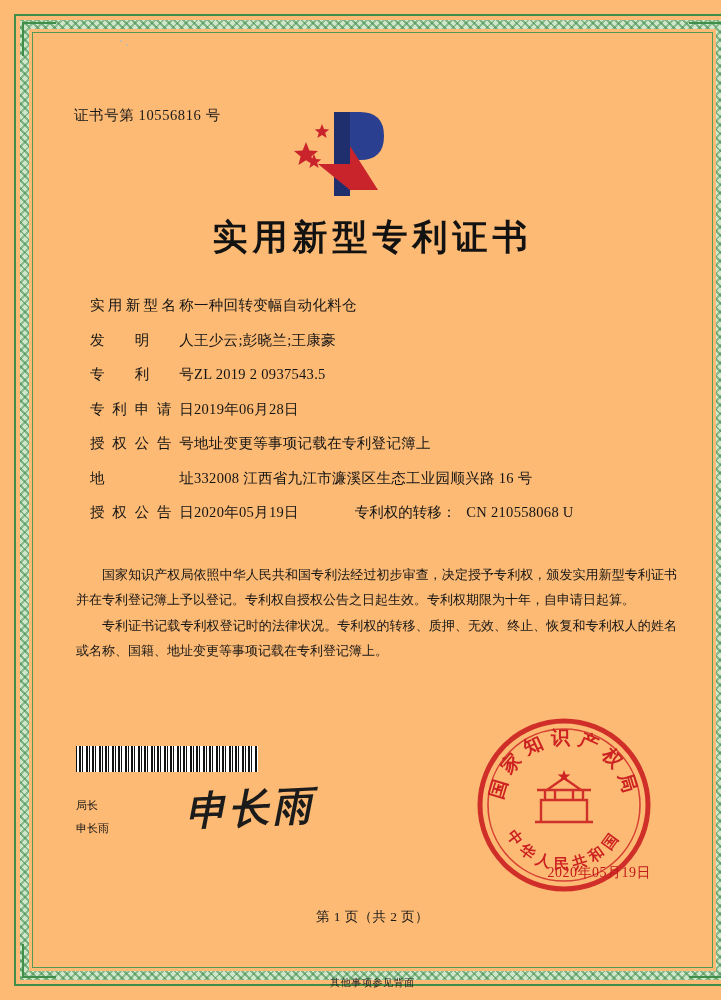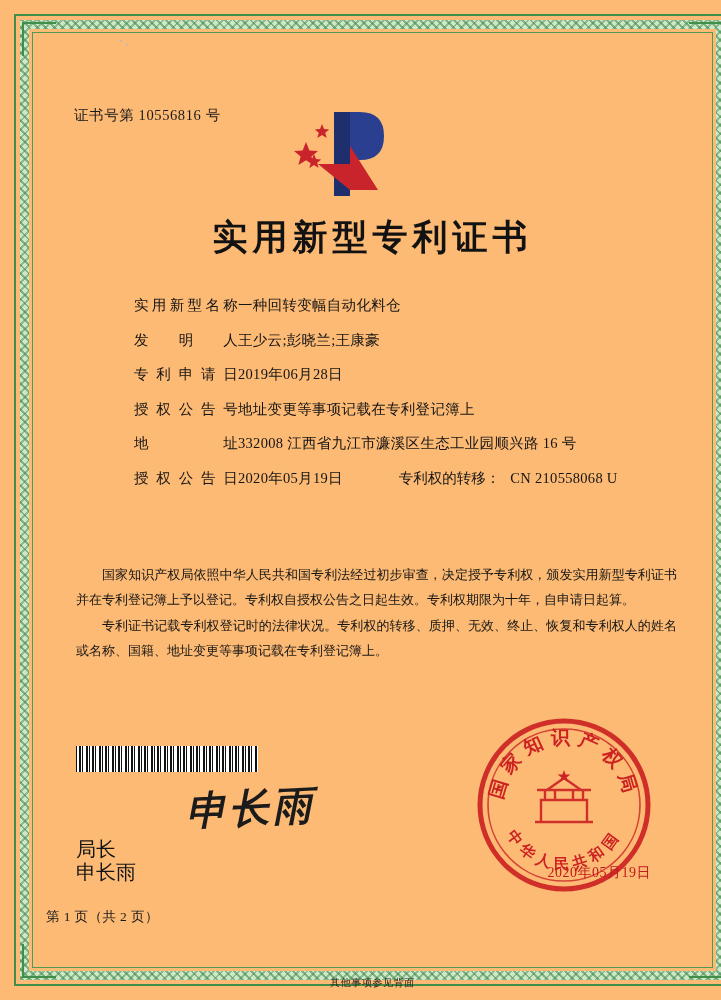--- a/index.html
+++ b/index.html
@@ -146,21 +146,20 @@
   }
 
   
   .fields {
     position: absolute;
     left: 44px;
     right: 24px;
     top: 250px;
     font-size: 14.5px;
     color: #141414;
-    margin-left: 44px;
   }
   .field-row {
     display: flex;
     align-items: baseline;
     margin-bottom: 15.5px;
     white-space: nowrap;
   }
   .field-label {
     width: 104px;
     flex: none;
@@ -209,24 +208,23 @@
         #111 3px 5px, #fff 5px 6px,
         #111 6px 7px, #fff 7px 10px,
         #111 10px 12px, #fff 12px 13px);
   }
 
   
   .sig-block {
     position: absolute;
     left: 30px;
     top: 748px;
-    font-size: 20px;
+    font-size: 11px;
     line-height: 23px;
     color: #141414;
-    margin-top: 44px;
   }
   .sig-script {
     position: absolute;
     left: 140px;
     top: 735px;
     font-family: "DejaVu Serif", serif;
     font-style: italic;
     font-weight: bold;
     font-size: 40px;
     color: #1b1b1b;
@@ -251,20 +249,21 @@
     color: #c01a1a;
     letter-spacing: .5px;
     white-space: nowrap;
   }
 
   
   .page-no {
     position: absolute;
     left: 0; right: 0;
     top: 862px;
+    text-align: center;
     font-size: 13.5px;
     color: #1a1a1a;
     letter-spacing: .4px;
   }
   .outside-note {
     position: absolute;
     left: 0; right: 0;
     bottom: 10px;
     text-align: center;
     font-size: 10px;
@@ -326,20 +325,24 @@
       <div class="field-row">
         <span class="field-label spread">实用新型名称</span>
         <span class="field-value">一种回转变幅自动化料仓</span>
       </div>
 
       <div class="field-row">
         <span class="field-label spread">发明人</span>
         <span class="field-value">王少云;彭晓兰;王康豪</span>
       </div>
 
+      <div class="field-row">
+        <span class="field-label spread">专利号</span>
+        <span class="field-value">ZL 2019 2 0937543.5</span>
+      </div>
 
       <div class="field-row">
         <span class="field-label spread">专利申请日</span>
         <span class="field-value">2019年06月28日</span>
       </div>
 
       <div class="field-row">
         <span class="field-label spread">授权公告号</span>
         <span class="field-value">地址变更等事项记载在专利登记簿上</span>
       </div>

